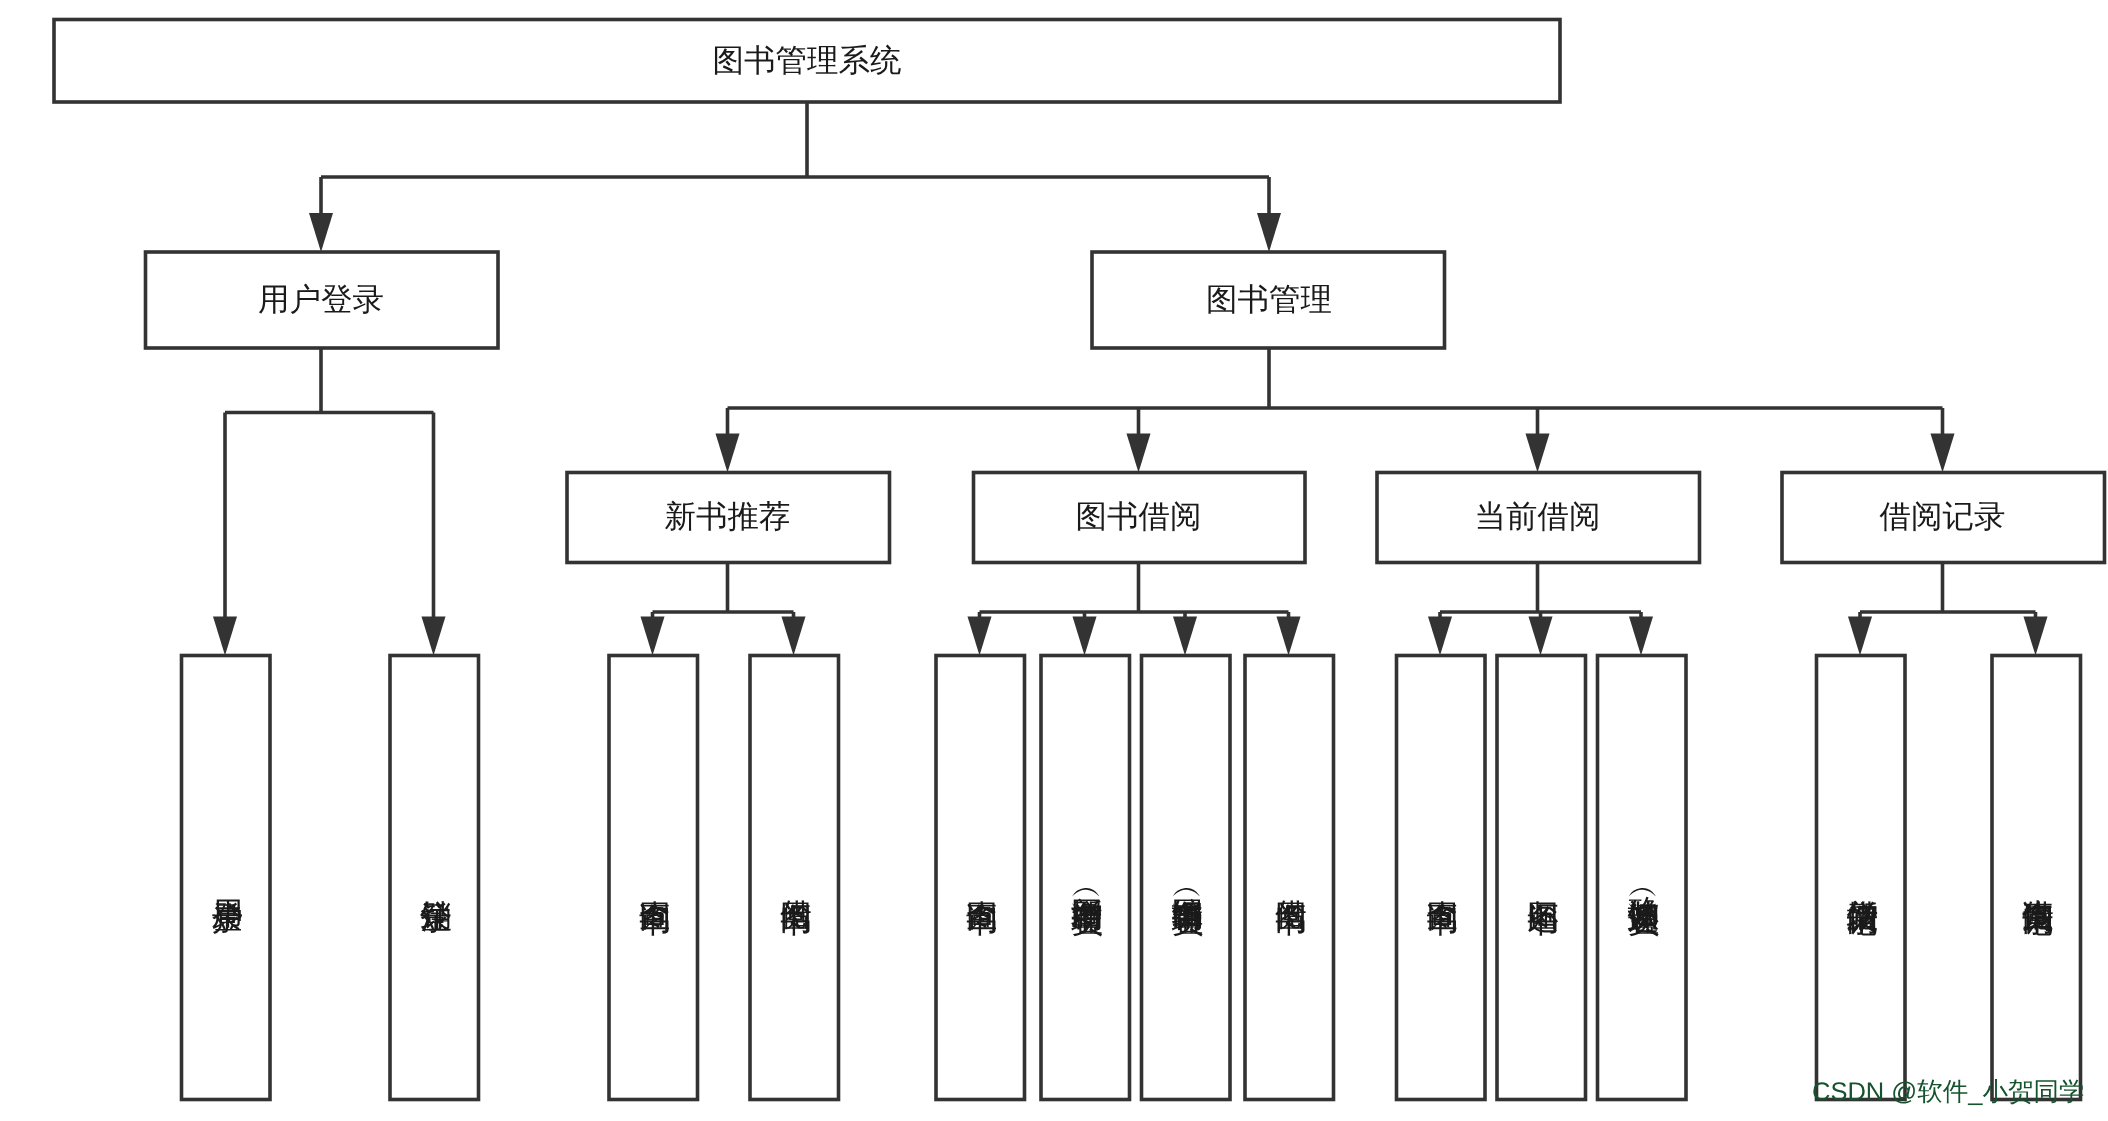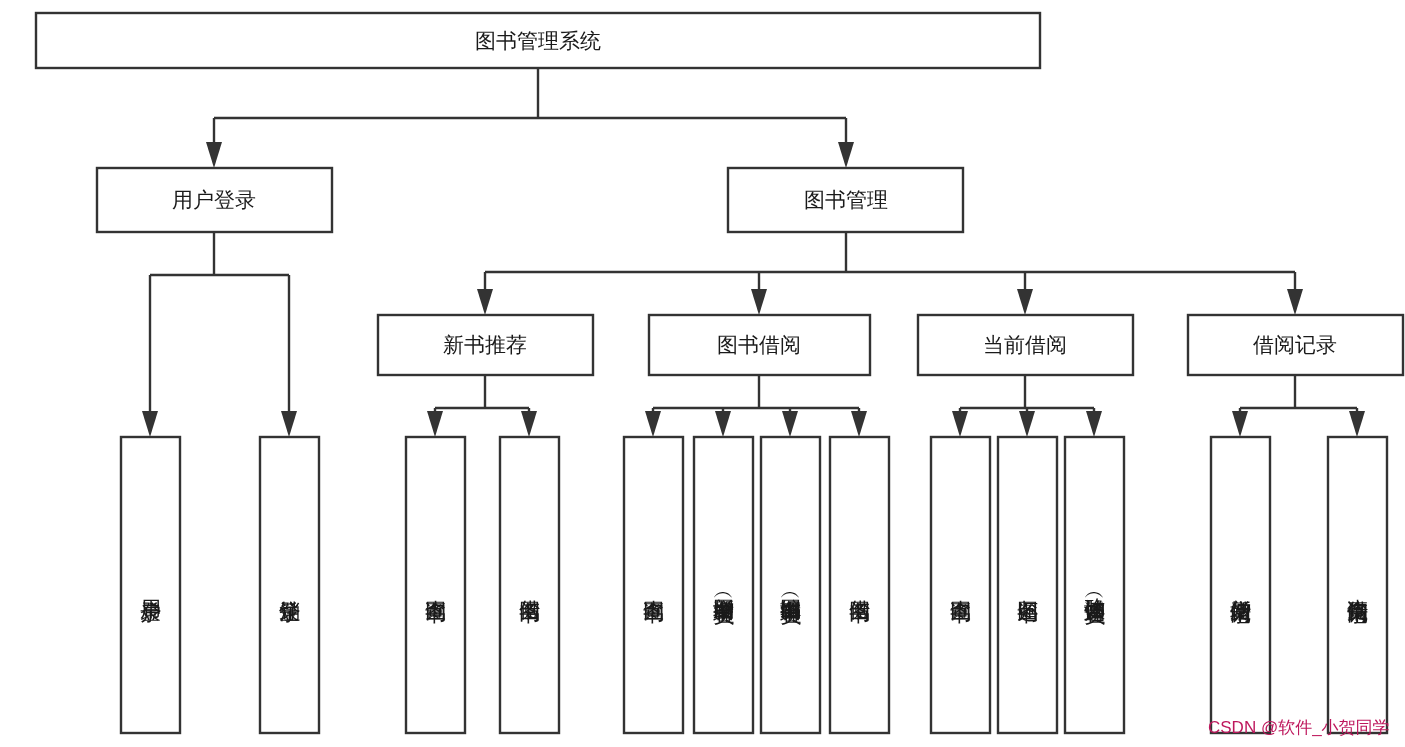--- a/index.html
+++ b/index.html
@@ -63,21 +63,21 @@
     align-items: center;
     justify-content: center;
     letter-spacing: 1px;
     white-space: nowrap;
     pointer-events: none;
   }
   .watermark {
     position: absolute;
     font-family: "Liberation Sans", "DejaVu Sans", sans-serif;
     font-size: 17px;
-    color: #be185d;
+    color: #14532d;
     white-space: nowrap;
   }
 </style>
 </head>
 <body>
 
 <div id="diagram-root">
 
   <svg class="diagram-canvas" viewBox="0 0 1405 747" xmlns="http://www.w3.org/2000/svg">
 

